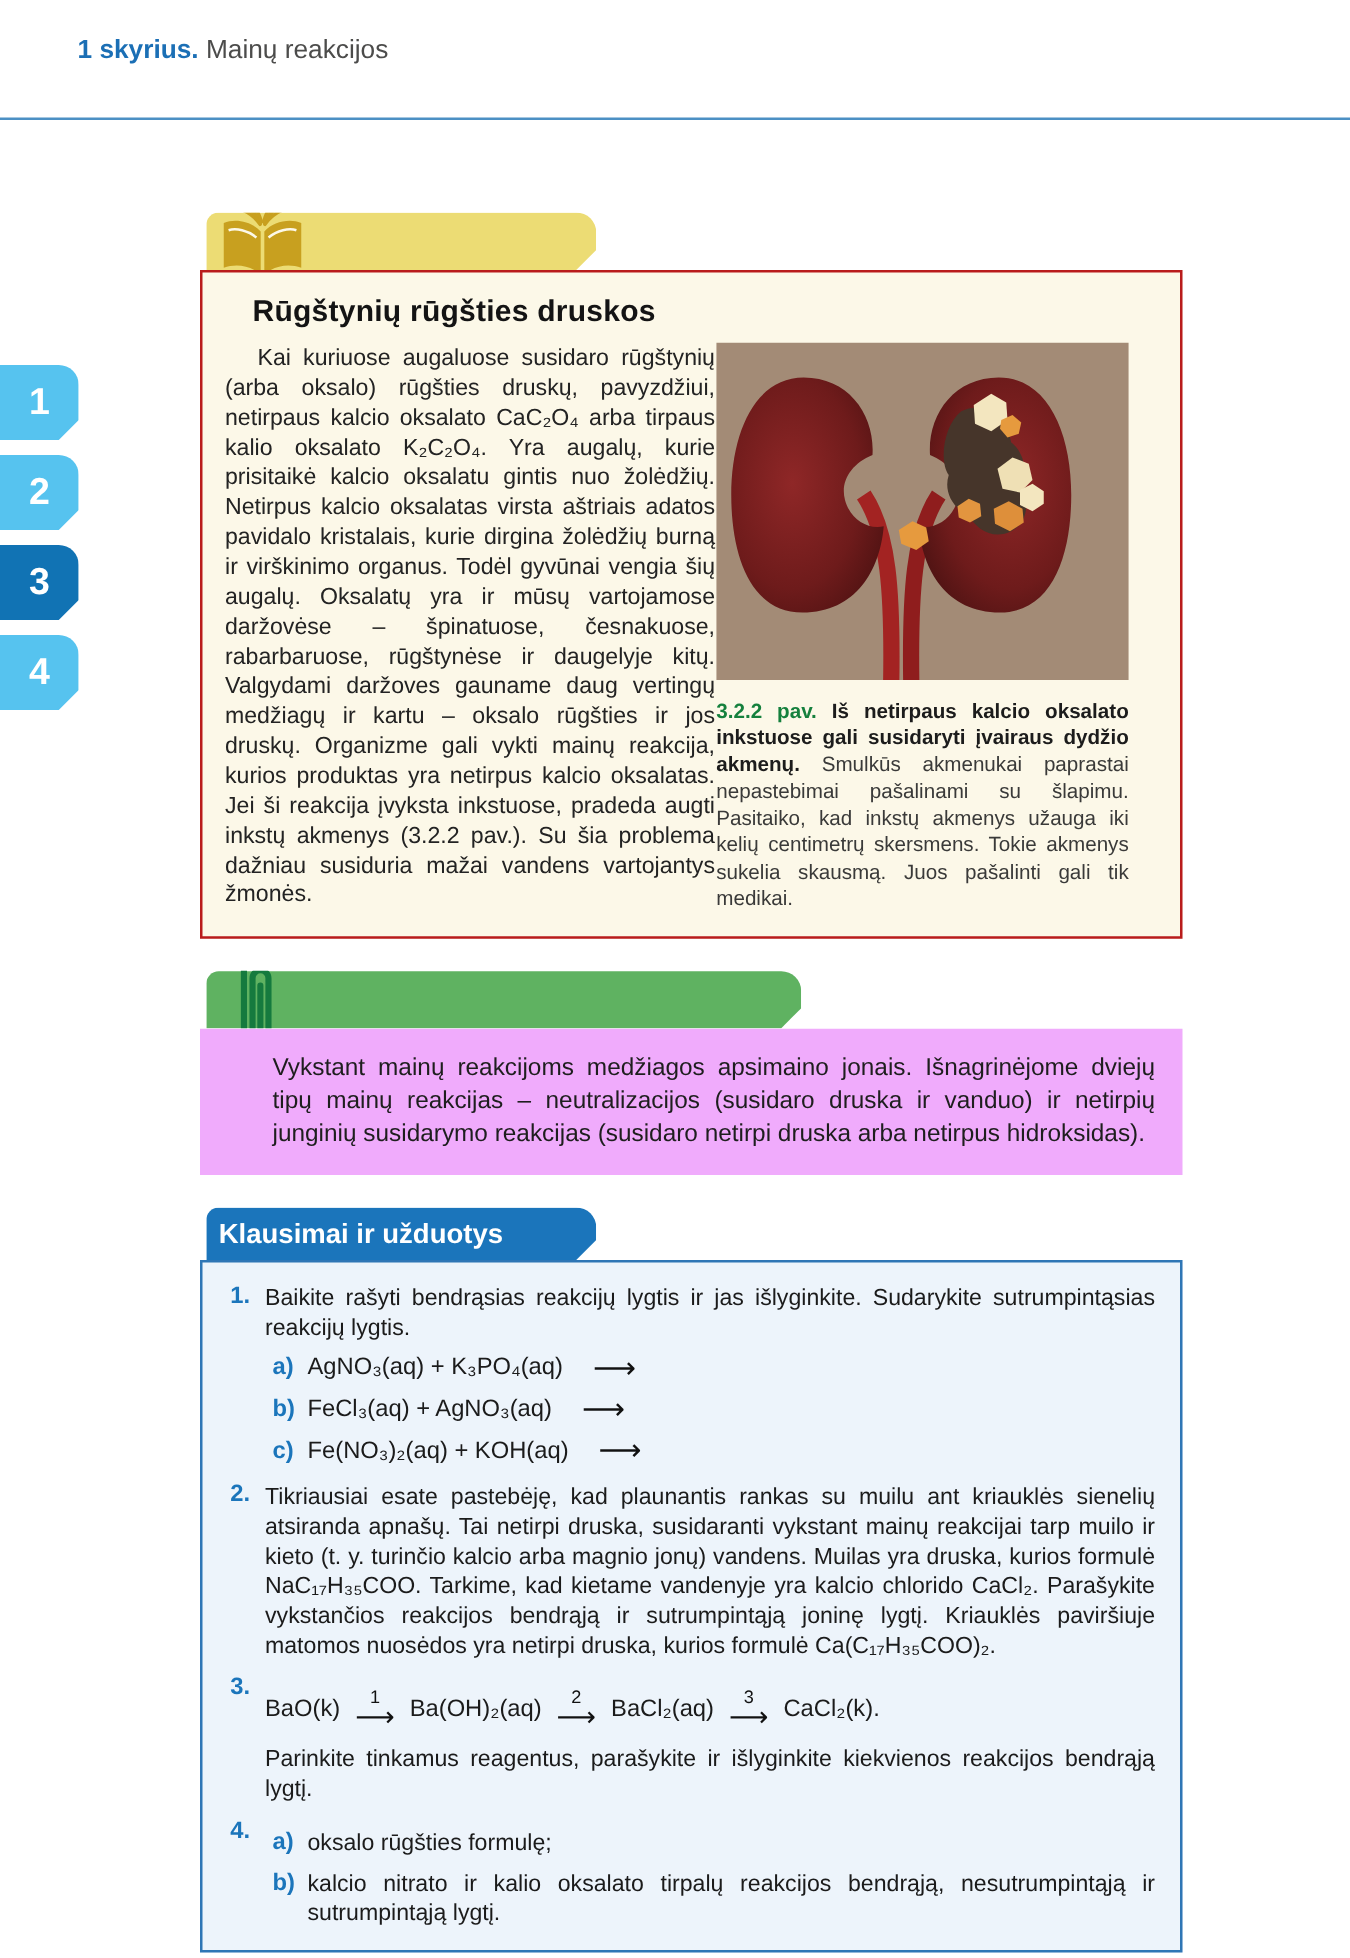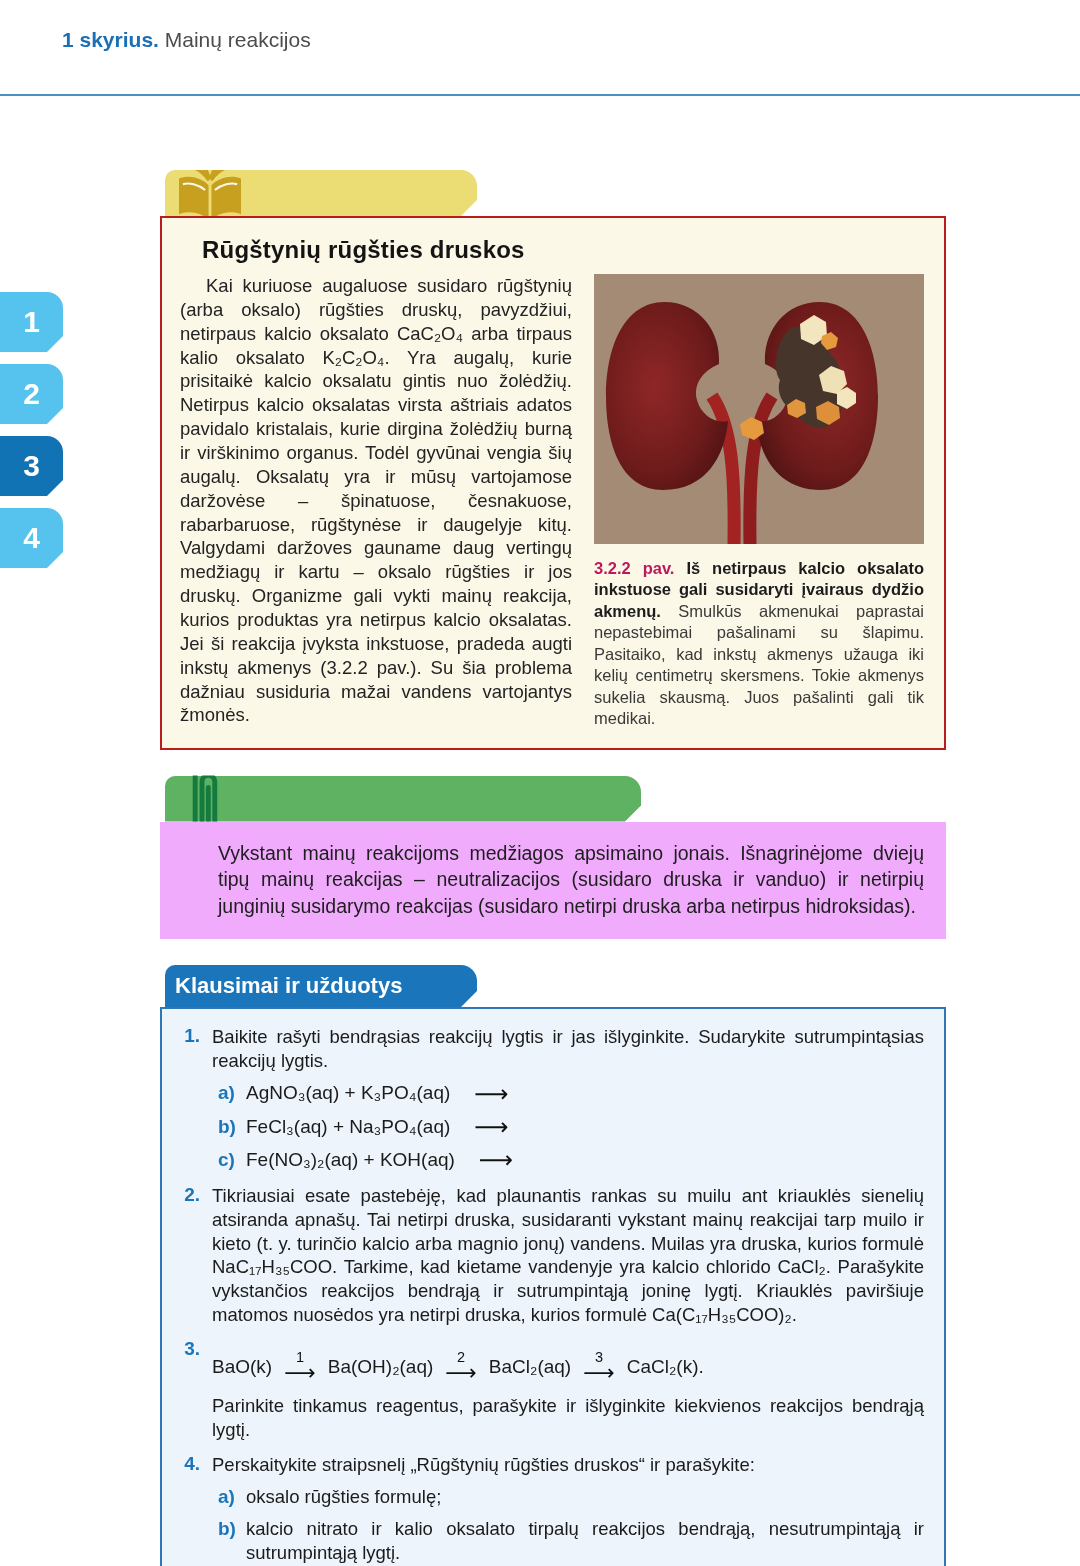--- a/index.html
+++ b/index.html
@@ -25,27 +25,27 @@
 
   .block-tab { position:relative; margin-left:5px; height:46px;
     border-radius:10px 16px 0 0;
     clip-path:polygon(0 0,100% 0,100% calc(100% - 16px),calc(100% - 16px) 100%,0 100%); }
 
   
   .article .block-tab { width:312px; background:#ecdc74; }
   .book-icon { position:absolute; left:8px; top:-10px; width:74px; height:62px; }
   .article-body { border:2px solid #b91c1c; background:#fcf8e8; padding:14px 18px 18px; }
   .article-title { margin:4px 0 10px 22px; font-size:24px; font-weight:bold; color:#141414; letter-spacing:.2px; }
-  .article-cols { display:flex; gap:22px; }
+  .article-cols { display:flex; gap:1px; }
   .col-text { width:392px; font-size:18.5px; line-height:1.29; text-align:justify; color:#232323; }
   .col-text p { margin:0; text-indent:26px; }
   .col-fig { width:330px; flex:none; }
   .col-fig figure { margin:0; }
   .fig-caption { margin-top:10px; font-size:16.5px; line-height:1.3; text-align:justify; color:#3a3a39; }
-  .fig-caption .lab { color:#be185d; font-weight:bold; }
+  .fig-caption .lab { color:#15803d; font-weight:bold; }
   .fig-caption .b { font-weight:bold; color:#1c1c1c; }
 
   
   .note { margin-top:26px; }
   .note .block-tab { width:476px; background:#5fb261; }
   .clip-icon { position:absolute; left:16px; top:-14px; width:44px; height:102px; }
   .note-body { background:#f0abfc; padding:18px 22px 20px 58px; font-size:19.5px; line-height:1.36; text-align:justify; color:#1e1e1e; }
 
   
   .qa { margin-top:26px; }
@@ -170,21 +170,21 @@
           <div class="q-num">1.</div>
           <div class="q-content">
             <span>Baikite rašyti bendrąsias reakcijų lygtis ir jas išlyginkite. Sudarykite sutrumpintąsias reakcijų lygtis.</span>
             <div class="eq-row">
               <span class="eq-label">a)</span>
               <span class="eq-f">AgNO₃(aq) + K₃PO₄(aq)</span>
               <span class="eq-arrow">⟶</span>
             </div>
             <div class="eq-row">
               <span class="eq-label">b)</span>
-              <span class="eq-f">FeCl₃(aq) + Na₃PO₄(aq)</span>
+              <span class="eq-f">FeCl₃(aq) + AgNO₃(aq)</span>
               <span class="eq-arrow">⟶</span>
             </div>
             <div class="eq-row">
               <span class="eq-label">c)</span>
               <span class="eq-f">Fe(NO₃)₂(aq) + KOH(aq)</span>
               <span class="eq-arrow">⟶</span>
             </div>
           </div>
         </div>
 
@@ -214,21 +214,20 @@
               </span>
               <span>CaCl₂(k).</span>
             </div>
             <span>Parinkite tinkamus reagentus, parašykite ir išlyginkite kiekvienos reakcijos bendrąją lygtį.</span>
           </div>
         </div>
 
         <div class="q">
           <div class="q-num">4.</div>
           <div class="q-content">
-            <span>Perskaitykite straipsnelį „Rūgštynių rūgšties druskos“ ir parašykite:</span>
             <div class="sub-row">
               <span class="sub-label">a)</span>
               <span class="sub-text">oksalo rūgšties formulę;</span>
             </div>
             <div class="sub-row">
               <span class="sub-label">b)</span>
               <span class="sub-text">kalcio nitrato ir kalio oksalato tirpalų reakcijos bendrąją, nesutrumpintąją ir sutrumpintąją lygtį.</span>
             </div>
           </div>
         </div>

